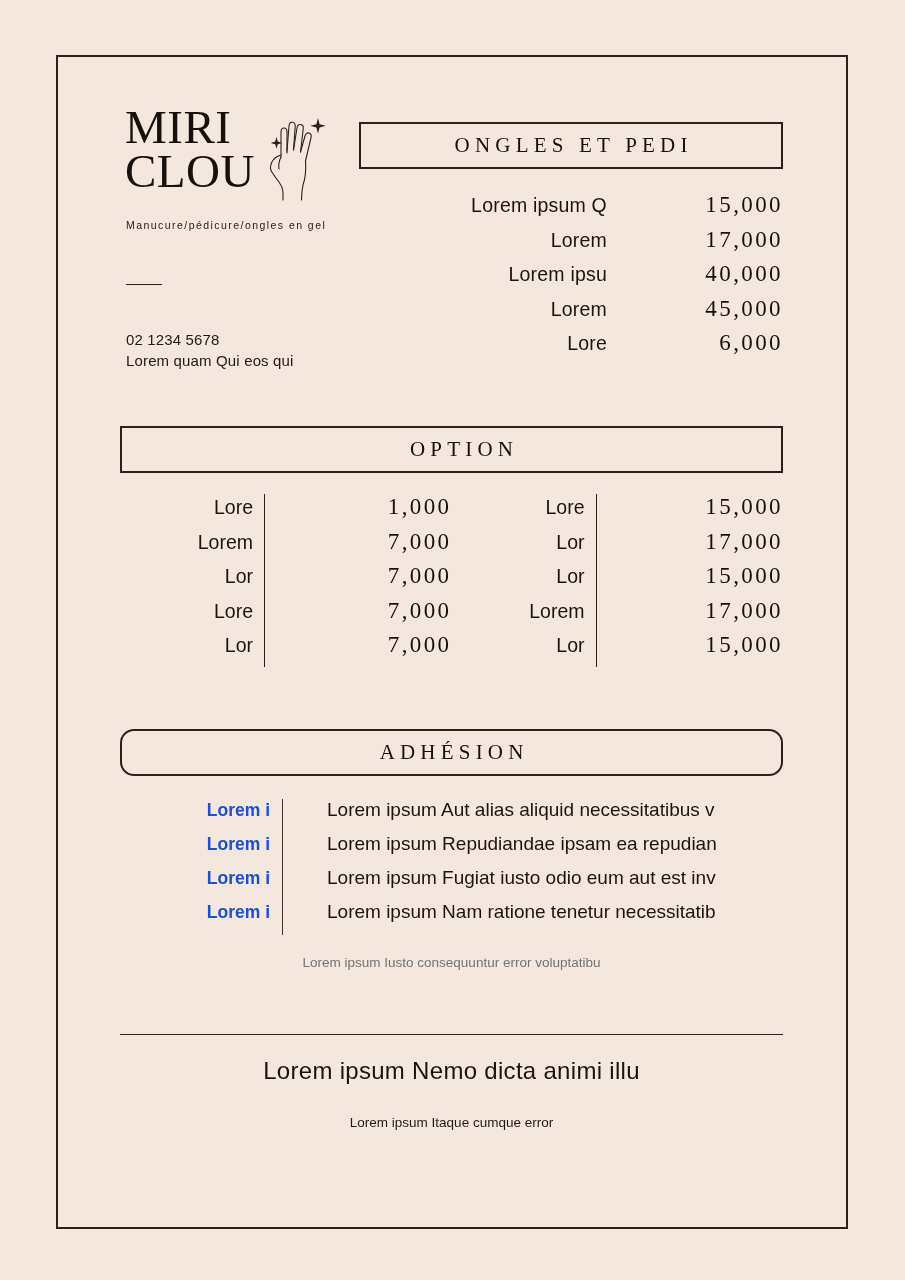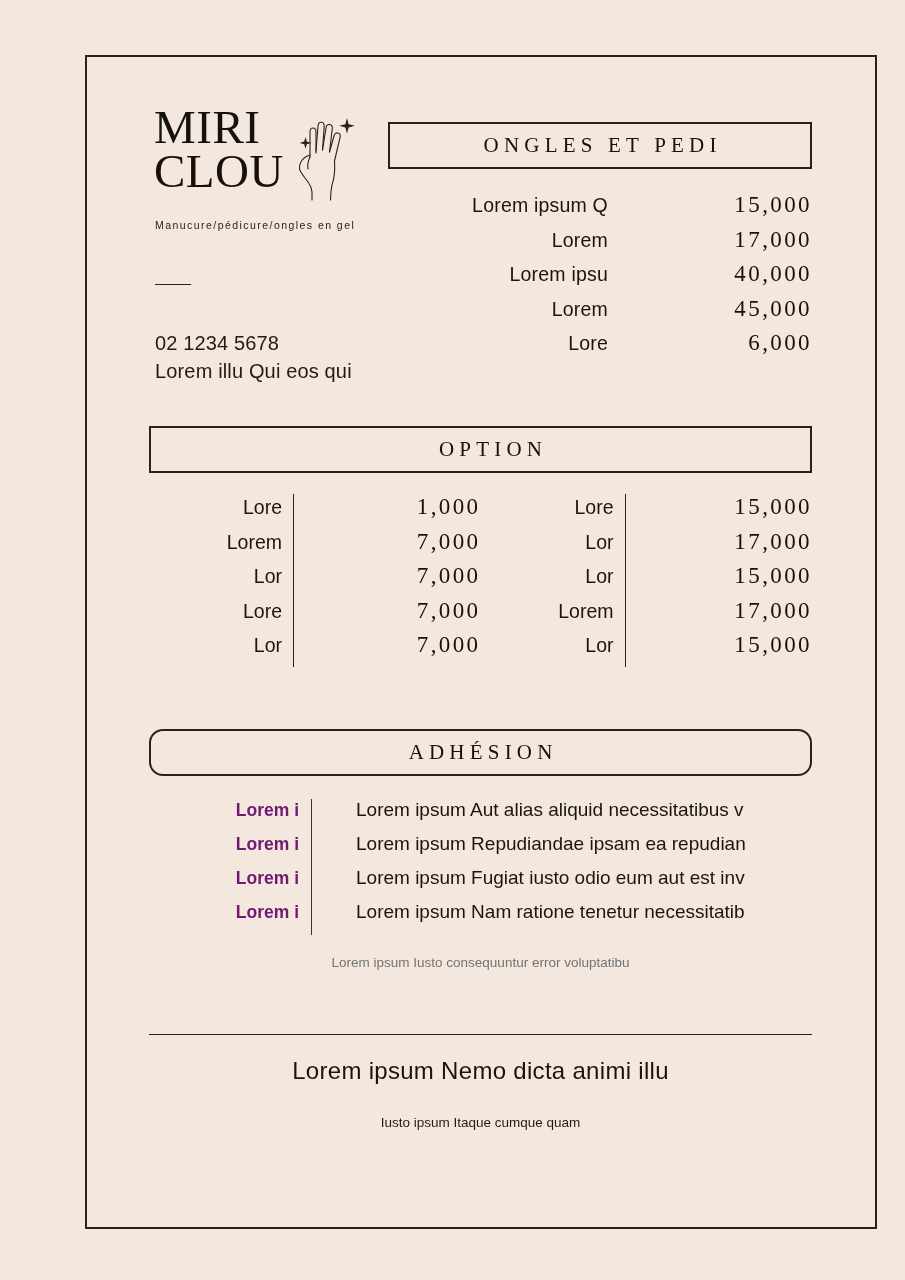--- a/index.html
+++ b/index.html
@@ -18,21 +18,20 @@
   }
 
   
   .frame {
     position: absolute;
     left: 56px;
     top: 55px;
     width: 792px;
     height: 1174px;
     border: 2px solid #2b211b;
-    margin-left: 29px;
   }
 
   
   .header {
     position: absolute;
     left: 0;
     top: 0;
     width: 100%;
     height: 330px;
   }
@@ -78,21 +77,21 @@
     top: 227px;
     width: 36px;
     height: 0;
     border-top: 1.6px solid #2b211b;
   }
 
   .contact {
     position: absolute;
     left: 68px;
     top: 272px;
-    font-size: 20px;
+    font-size: 15px;
     line-height: 1.42;
     letter-spacing: 0.15px;
     color: #211a15;
   }
 
   
   .title-bar {
     border: 2px solid #2b211b;
     height: 47px;
     display: flex;
@@ -122,21 +121,20 @@
     left: 301px;
     top: 135px;
     width: 424px;
   }
 
   .price-row {
     display: flex;
     align-items: baseline;
     justify-content: flex-end;
     height: 34.5px;
-    gap: 28px;
   }
 
   .price-row .p-name {
     flex: 1;
     text-align: right;
     font-size: 19.5px;
     letter-spacing: 0.2px;
     color: #1b1510;
     padding-right: 14px;
     white-space: nowrap;
@@ -228,21 +226,21 @@
     align-items: baseline;
     height: 34px;
   }
 
   .adh-row .a-label {
     width: 162px;
     text-align: right;
     padding-right: 12px;
     font-size: 17.5px;
     font-weight: bold;
-    color: #701a75;
+    color: #1d4ed8;
     white-space: nowrap;
   }
 
   .adh-row .a-sep {
     width: 0;
     align-self: stretch;
     border-left: 1.8px solid #413228;
   }
 
   .adh-row .a-text {
@@ -326,21 +324,21 @@
         <path d="M28.5 32 L29.8 36.6 L34.4 37.9 L29.8 39.2 L28.5 43.8 L27.2 39.2 L22.6 37.9 L27.2 36.6 Z" fill="#2b211b" stroke="none"></path>
       </svg>
     </div>
 
     <div class="tagline">Manucure/pédicure/ongles en gel</div>
 
     <div class="mini-rule"></div>
 
     <div class="contact">
       <div>02 1234 5678</div>
-      <div>Lorem illu Qui eos qui</div>
+      <div>Lorem quam Qui eos qui</div>
     </div>
 
     <div class="title-bar bar-ongles">
       <span class="title-text">ONGLES ET PEDI</span>
     </div>
 
     <div class="ongles-list">
       <div class="price-row">
         <span class="p-name">Lorem ipsum Q</span>
         <span class="p-val">15,000</span>
@@ -453,16 +451,16 @@
     </div>
   </div>
 
   <div class="adhesion-note">Lorem ipsum Iusto consequuntur error voluptatibu</div>
 
   <div class="foot-rule"></div>
 
   <div class="foot-headline">Lorem ipsum Nemo dicta animi illu</div>
 
   <div class="foot-lines">
-    <div>Iusto ipsum Itaque cumque quam</div>
+    <div>Lorem ipsum Itaque cumque error</div>
   </div>
 
 </div>
 
 </body></html>

